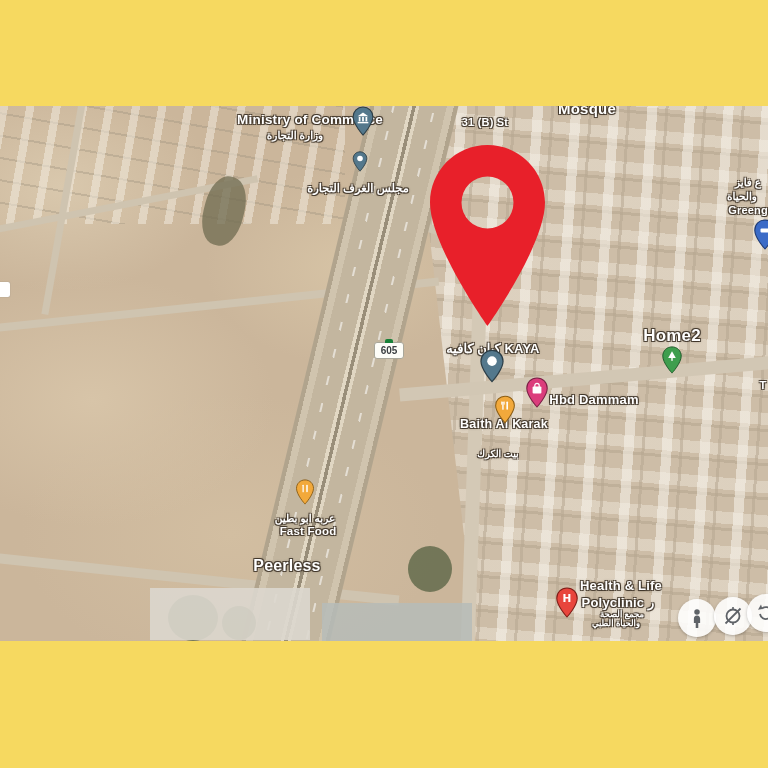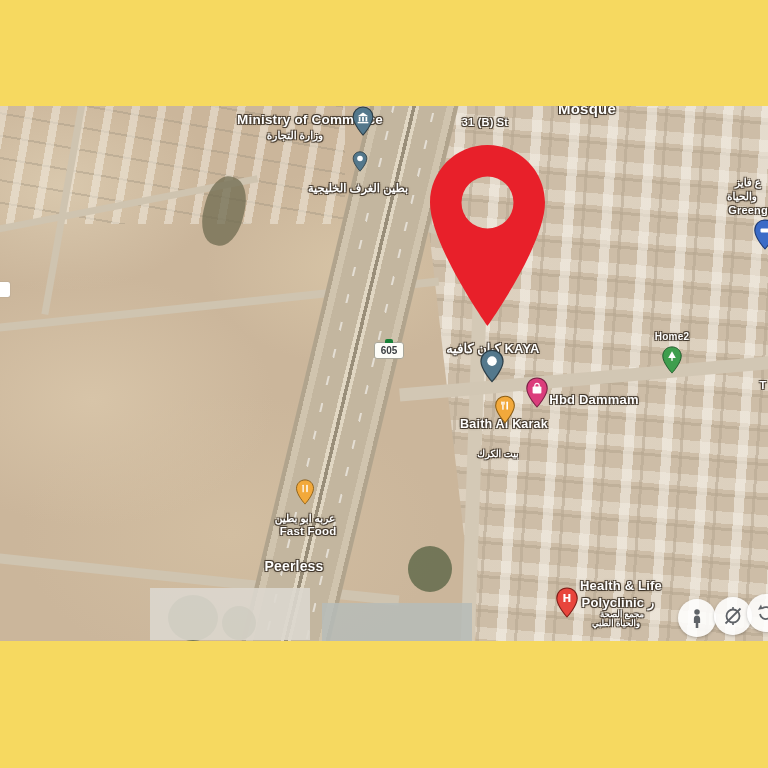--- a/index.html
+++ b/index.html
@@ -81,32 +81,32 @@
     <div class="bldg" style="left:322px;top:497px;width:150px;height:38px;background:#b6bcb8;opacity:.85;"></div>
     <div class="edge-chip" style="left:-6px;top:176px;width:16px;height:15px;"></div>
 
     <div class="shield" style="left:345px;top:236px;">605</div>
     <div class="maplabel" style="left:485px;top:16px;font-size:11px;">31 (B) St</div>
     <div class="maplabel" style="left:763px;top:279px;font-size:11px;">T</div>
 
     <div class="maplabel" style="left:587px;top:2px;font-size:15px;">Mosque</div>
     <div class="maplabel" style="left:310px;top:13px;font-size:13.5px;">Ministry of Commerce</div>
     <div class="maplabel" style="left:295px;top:29px;font-size:10.5px;">وزارة التجارة</div>
-    <div class="maplabel" style="left:358px;top:82px;font-size:11.5px;">بطين الغرف الخليجية</div>
+    <div class="maplabel" style="left:358px;top:82px;font-size:11.5px;">مجلس الغرف التجارة</div>
     <div class="maplabel" style="left:748px;top:76px;font-size:10.5px;">ع فايز</div>
     <div class="maplabel" style="left:742px;top:90px;font-size:10.5px;">والحياة</div>
     <div class="maplabel" style="left:748px;top:104px;font-size:11px;">Greeng</div>
     <div class="maplabel" style="left:493px;top:242px;font-size:13px;">كيان كافيه KAYA</div>
     <div class="maplabel" style="left:594px;top:293px;font-size:13px;">Hbd Dammam</div>
     <div class="maplabel" style="left:504px;top:318px;font-size:12.5px;">Baith Al Karak</div>
     <div class="maplabel" style="left:498px;top:347px;font-size:9.5px;">بيت الكرك</div>
-    <div class="maplabel" style="left:672px;top:230px;font-size:10px;">Home2</div>
+    <div class="maplabel" style="left:672px;top:230px;font-size:17px;">Home2</div>
     <div class="maplabel" style="left:305px;top:412px;font-size:10.5px;">عربه ابو بطين</div>
     <div class="maplabel" style="left:308px;top:425px;font-size:11.5px;">Fast Food</div>
-    <div class="maplabel" style="left:294px;top:460px;font-size:14px;">Peerless</div>
+    <div class="maplabel" style="left:287px;top:460px;font-size:16px;">Peerless</div>
     <div class="maplabel" style="left:621px;top:479px;font-size:13px;">Health &amp; Life</div>
     <div class="maplabel" style="left:618px;top:496px;font-size:13px;">Polyclinic ر</div>
     <div class="maplabel" style="left:622px;top:508px;font-size:8.5px;">مجمع الصحة</div>
     <div class="maplabel" style="left:616px;top:517px;font-size:8.5px;">والحياة الطبي</div>
 
     <div class="pin" style="left:363px;top:30px;">
       <svg width="24" height="30" viewBox="0 0 24 31">
         <path d="M12 1C6.2 1 1.8 5.4 1.8 11.2 1.8 18.8 12 30 12 30s10.2-11.2 10.2-18.8C22.2 5.4 17.8 1 12 1z" fill="#54788C" stroke="#2c3d46" stroke-width="1.1"></path>
         <path d="M6.5 10.5 12 6.8l5.5 3.7z" fill="#fff"></path>
         <rect x="7.6" y="11.3" width="1.8" height="4.6" fill="#fff"></rect>

